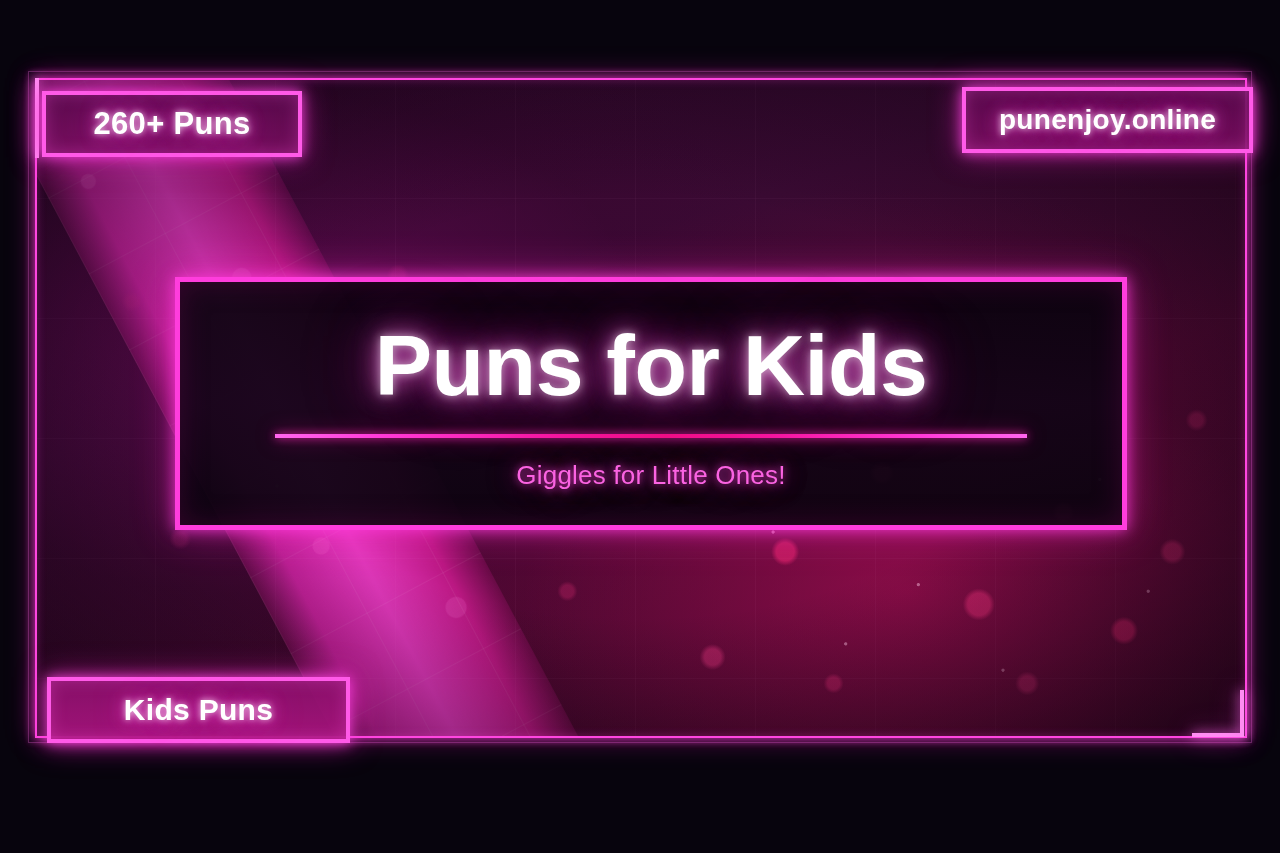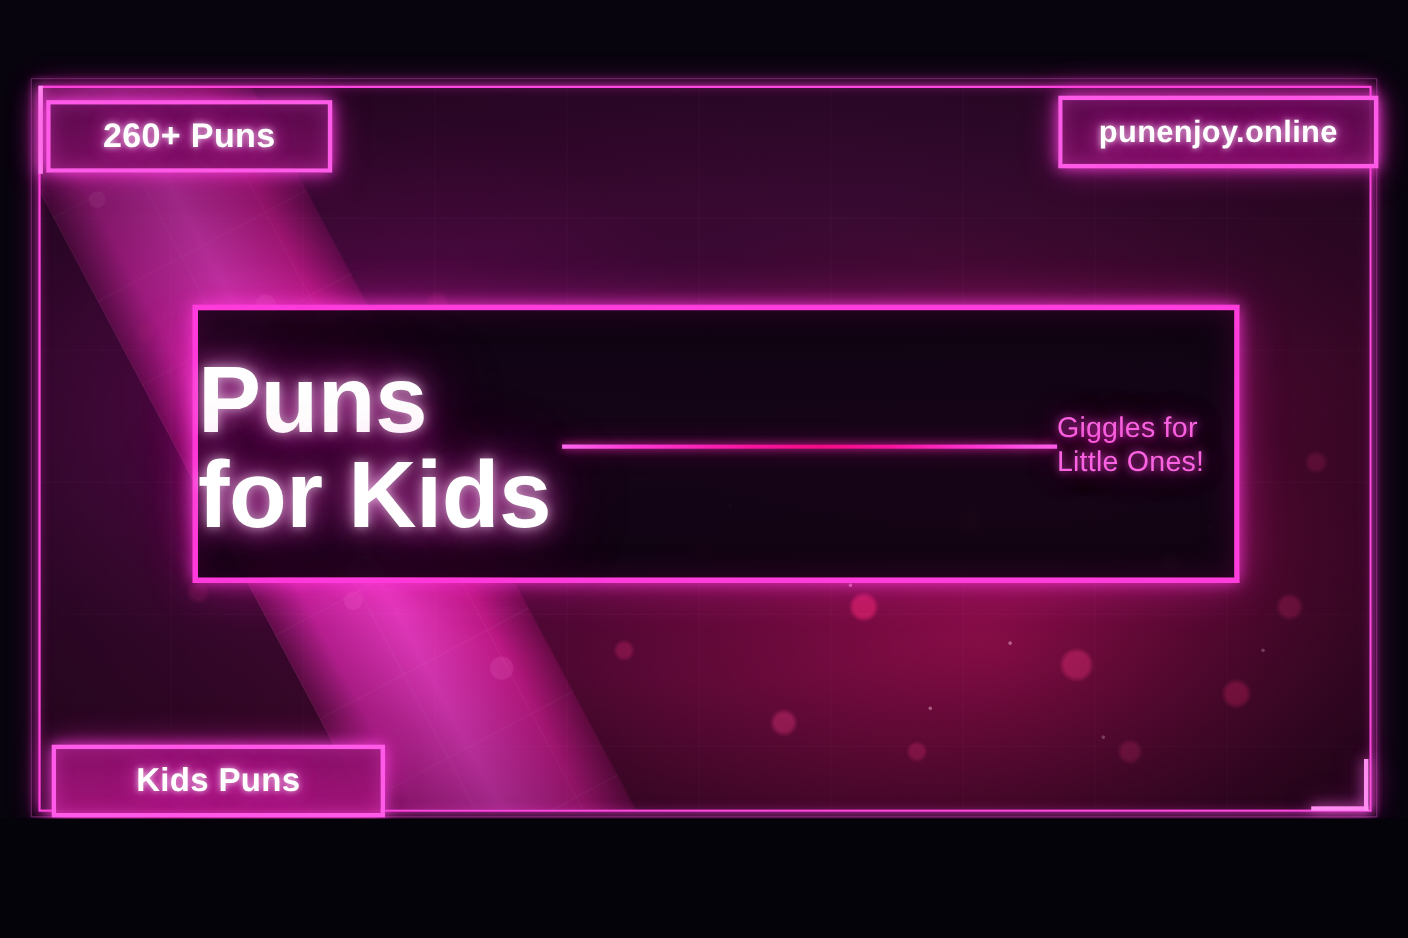--- a/index.html
+++ b/index.html
@@ -10,21 +10,21 @@
   body {
     width: 1280px;
     height: 853px;
     overflow: hidden;
     font-family: "Liberation Sans", sans-serif;
   }
 
   #stage {
     position: relative;
     width: 1280px;
-    height: 744px;
+    height: 853px;
     background: #07040d;
     overflow: hidden;
   }
 
   
   .bg-base {
     position: absolute;
     left: 35px; top: 78px;
     width: 1210px; height: 658px;
     background:
@@ -211,21 +211,21 @@
     position: absolute;
     left: 175px; top: 277px;
     width: 942px; height: 243px;
     background: linear-gradient(180deg, rgba(10,3,14,0.93) 0%, rgba(18,4,22,0.95) 50%, rgba(10,3,14,0.93) 100%);
     border: 5px solid #ff3ddd;
     box-shadow:
       0 0 14px rgba(255,60,220,0.85),
       0 0 38px rgba(255,40,200,0.45),
       inset 0 0 28px rgba(120,10,90,0.35);
     display: flex;
-    flex-direction: row;
+    flex-direction: column;
     align-items: center;
     justify-content: center;
   }
 
   #main-title {
     color: #ffffff;
     font-size: 86px;
     font-weight: bold;
     line-height: 1;
     letter-spacing: -0.5px;

